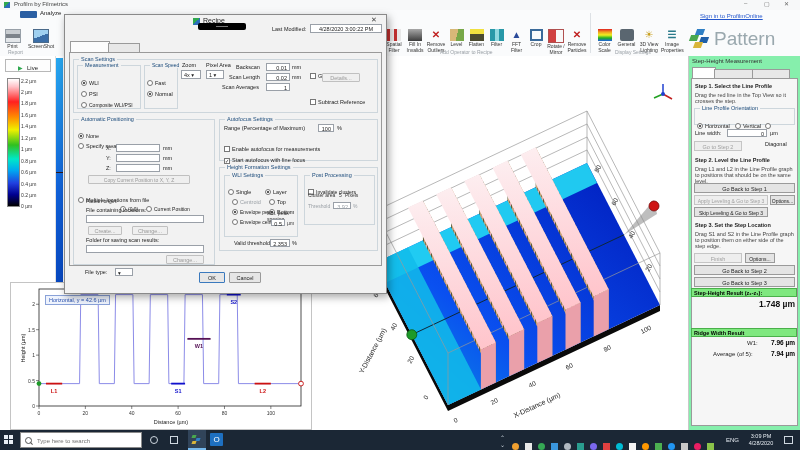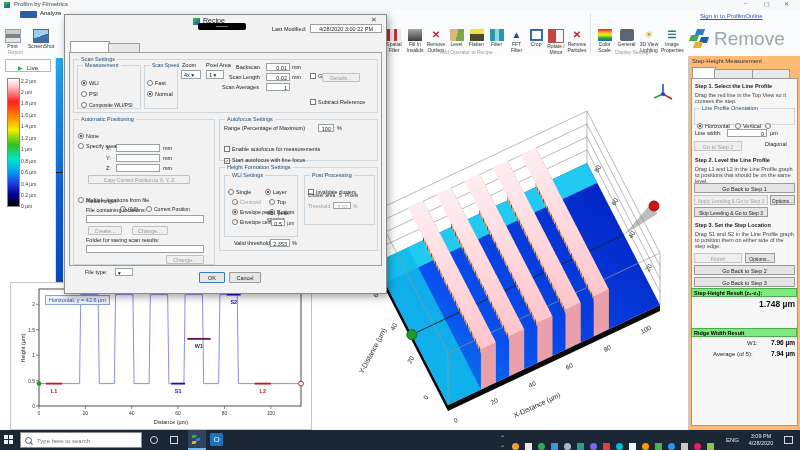--- a/index.html
+++ b/index.html
@@ -143,21 +143,21 @@
   </div>
   <div class="abs t5 gray" style="left:615px;top:39px;">Display Settings</div>
 
   <a class="abs" style="left:700px;top:3px;font-size:6px;color:#2255cc;text-decoration:underline;">Sign in to ProfilmOnline</a>
   <div class="abs" style="left:690px;top:18px;width:20px;height:20px;">
     <span class="abs" style="left:6px;top:1px;width:8px;height:6px;background:#2f7fc4;transform:skewX(-20deg);"></span>
     <span class="abs" style="left:0;top:7px;width:8px;height:6px;background:#4aa salvia;background:#49a84f;transform:skewX(-20deg);"></span>
     <span class="abs" style="left:10px;top:9px;width:8px;height:6px;background:#1f5fa8;transform:skewX(-20deg);"></span>
     <span class="abs" style="left:4px;top:14px;width:8px;height:6px;background:#d8b53a;transform:skewX(-20deg);"></span>
   </div>
-  <div class="abs" style="left:714px;top:18px;font-size:19px;color:#9aa8ae;">Remove</div>
+  <div class="abs" style="left:714px;top:18px;font-size:19px;color:#9aa8ae;">Pattern</div>
 </div>
 
 <div class="abs" style="left:0;top:56px;width:55px;height:374px;background:#ffffff;border-right:1px solid #e0e0e0;">
   <div class="abs" style="left:5px;top:3px;width:44px;height:11px;background:#fdfdfd;border:1px solid #b8b8b8;text-align:center;line-height:10px;">
     <span style="color:#2fa84f;font-size:6px;">▶</span>
     <span class="t6">Live</span>
   </div>
   <div class="abs" style="left:7px;top:22px;width:11px;height:127px;border:1px solid #888;
     background:linear-gradient(#ffffff 0%,#ffc2c8 6%,#ff2020 18%,#ff8c00 30%,#f0f000 40%,#30c020 52%,#00e8c8 63%,#00a8f0 72%,#2040e0 82%,#000090 91%,#000000 100%);"></div>
   <div class="abs t5" style="left:21px;top:22px;">2.2 µm</div>
@@ -323,21 +323,21 @@
       <line x1="243.62831858407077" y1="100.61739130434782" x2="259.85840707964604" y2="100.61739130434782" stroke="#cc1111" stroke-width="1.8"></line>
       <text x="251.7433628318584" y="109.61739130434782" text-anchor="middle" class="mlabel" fill="#cc1111">L2</text>
       <circle cx="28" cy="100.61739130434782" r="2.4" fill="#1d9a28"></circle>
       <circle cx="290" cy="100.61739130434782" r="2.4" fill="#fff" stroke="#cc2222" stroke-width="1"></circle>
     </svg>
   <div class="abs" style="left:34px;top:12px;font-size:5.5px;color:#2a52b0;background:#eef3fd;border:1px solid #8aa2d8;padding:1px 3px;">Horizontal, y = 42.6 µm</div>
   <div class="abs" style="left:-16px;top:62px;width:56px;text-align:center;font-size:5.5px;color:#222;transform:rotate(-90deg);">Height (µm)</div>
   <div class="abs" style="left:90px;top:136px;width:140px;text-align:center;font-size:5.5px;color:#222;">Distance (µm)</div>
 </div>
 
-<div class="abs" style="left:688px;top:56px;width:112px;height:374px;background:#fdba74;border-left:1px solid #c8c8c8;box-sizing:border-box;">
+<div class="abs" style="left:688px;top:56px;width:112px;height:374px;background:#86efac;border-left:1px solid #c8c8c8;box-sizing:border-box;">
   <div class="abs t6" style="left:3px;top:2px;color:#333;">Step-Height Measurement</div>
   <div class="abs" style="left:3px;top:11px;width:22px;height:11px;background:#fff;border:1px solid #9a9a9a;border-bottom:none;text-align:center;">
     <span class="t55">Line</span></div>
   <div class="abs" style="left:25px;top:13px;width:38px;height:9px;background:#e8e8e8;border:1px solid #9a9a9a;text-align:center;">
     <span class="t55">Rectangles</span></div>
   <div class="abs" style="left:63px;top:13px;width:36px;height:9px;background:#e8e8e8;border:1px solid #9a9a9a;text-align:center;">
     <span class="t55">Histogram</span></div>
   <div class="abs" style="left:2px;top:22px;width:107px;height:348px;border:1px solid #9a9a9a;background:#f6f6f6;box-sizing:border-box;"></div>
 
   <div class="abs t55" style="left:6px;top:27px;font-weight:bold;">Step 1. Select the Line Profile</div>

